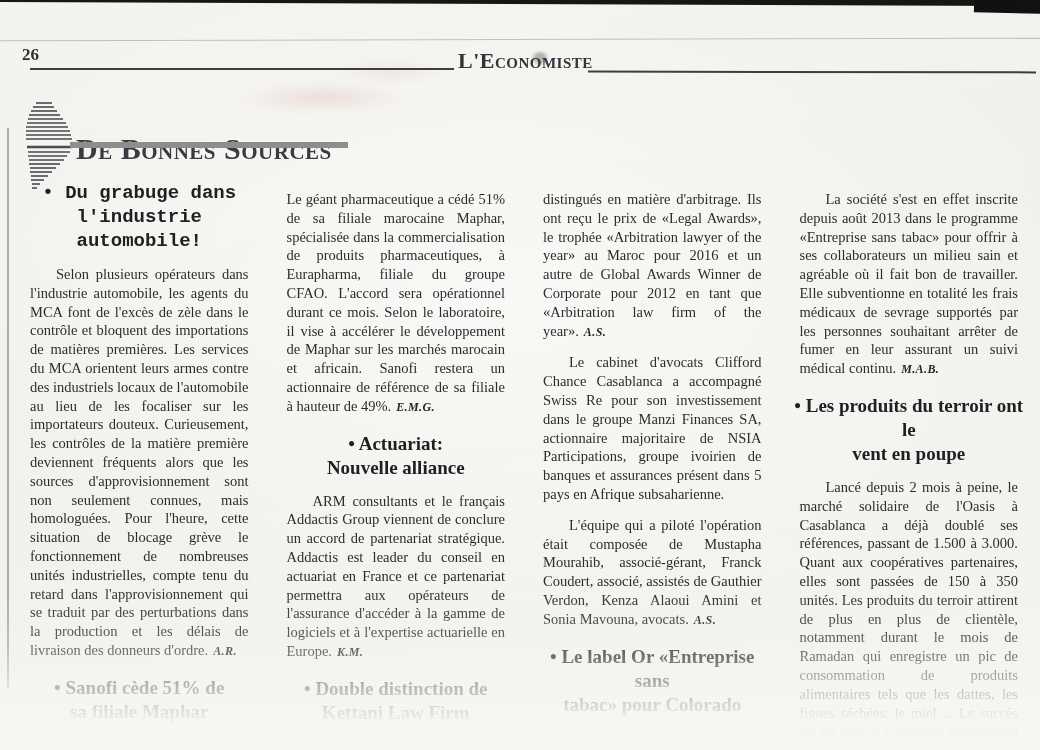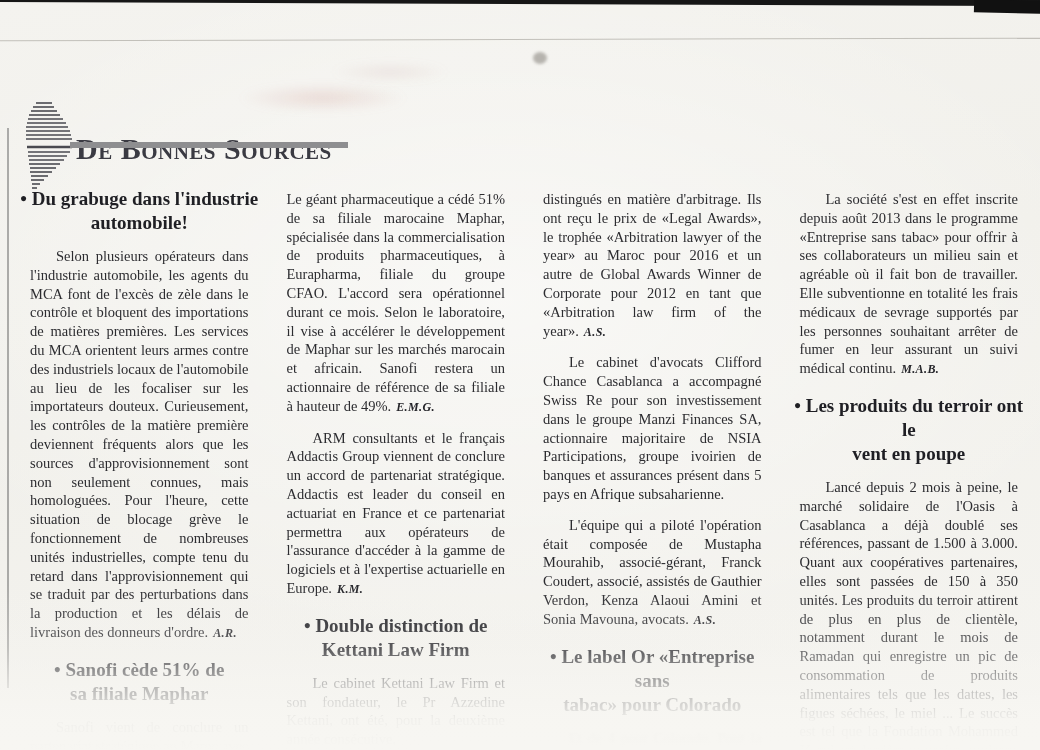--- a/index.html
+++ b/index.html
@@ -35,21 +35,21 @@
   .section-logo{position:absolute;left:0;top:2px;}
   .section-title{position:absolute;left:54px;top:-2px;white-space:nowrap;
     font-variant:small-caps;font-weight:bold;font-size:30px;letter-spacing:.5px;color:#3a3a42;margin-top:36px;}
   .section-underline{position:absolute;left:48px;top:44px;width:278px;height:6px;background:#8e8e90;}
   
   .content{position:absolute;left:18px;top:178px;width:1012px;
     display:grid;grid-template-columns:repeat(4,1fr);column-gap:14px;}
   .col{font-size:14.5px;line-height:18.8px;text-align:justify;hyphens:auto;-webkit-hyphens:auto;}
   .title{font-weight:bold;font-size:19px;line-height:24px;text-align:center;color:#1f1f24;
     margin:15px 0 9px 0;white-space:pre-line;text-align-last:center;}
-  .col .title:first-child{margin-top:9px;}
+  .col .title:first-child{margin-top:3px;font-family:Liberation Mono, monospace;}
   .para{margin:12px;font-family:Liberation Serif, serif;}
   .para.indent{text-indent:26px;}
   .sig{font-weight:bold;font-style:italic;font-size:12px;letter-spacing:.4px;margin-left:5px;color:#26262b;}
   .blurred{filter:blur(.6px);opacity:.85;}
   .blurred-more{filter:blur(1px);opacity:.7;}
   
   .bottom-fade{position:absolute;left:0;bottom:0;width:1040px;height:165px;pointer-events:none;
     background:linear-gradient(to bottom,
       rgba(245,244,240,0) 0%,
       rgba(245,244,240,.28) 38%,
@@ -63,20 +63,26 @@
 <div class="page">
 
   <div class="scan-top-bar"></div>
   <div class="scan-top-corner"></div>
   <div class="scan-rule-top"></div>
   <div class="scan-left-edge"></div>
   <div class="ghost-blob g1"></div>
   <div class="ghost-blob g2"></div>
   <div class="masthead-smudge"></div>
 
+  <div class="header">
+    <div class="page-number">26</div>
+    <div class="hrule left"></div>
+    <div class="masthead">L'Economiste</div>
+    <div class="hrule right"></div>
+  </div>
 
   <div class="section-banner">
     <svg class="section-logo" width="52" height="92" viewBox="0 0 52 92">
       <g stroke="#4a4a50" stroke-width="1.6">
         <line x1="14" y1="3" x2="30" y2="3"></line>
         <line x1="11" y1="7" x2="32" y2="7"></line>
         <line x1="9" y1="11" x2="35" y2="11"></line>
         <line x1="7" y1="15" x2="38" y2="15"></line>
         <line x1="6" y1="19" x2="41" y2="19"></line>
         <line x1="5" y1="23" x2="44" y2="23"></line>
@@ -107,20 +113,22 @@
       <h2 class="title">• Du grabuge dans l'industrie
 automobile!</h2>
       <p class="para indent"><span>Selon plusieurs opérateurs dans l'industrie automobile, les agents du MCA font de l'excès de zèle dans le contrôle et bloquent des importations de matières premières. Les services du MCA orientent leurs armes contre des industriels locaux de l'automobile au lieu de les focaliser sur les importateurs douteux. Curieusement, les contrôles de la matière première deviennent fréquents alors que les sources d'approvisionnement sont non seulement connues, mais homologuées. Pour l'heure, cette situation de blocage grève le fonctionnement de nombreuses unités industrielles, compte tenu du retard dans l'approvisionnement qui se traduit par des perturbations dans la production et les délais de livraison des donneurs d'ordre.</span><span class="sig">A.R.</span></p>
       <h2 class="title">• Sanofi cède 51% de
 sa filiale Maphar</h2>
       <p class="para indent blurred"><span>Sanofi vient de conclure un partenariat stratégique au Maroc avec Europharma, le spécialiste de la production et distribution de médicaments en Afrique</span></p>
     </div>
 
     <div class="col">
       <p class="para"><span>Le géant pharmaceutique a cédé 51% de sa filiale marocaine Maphar, spécialisée dans la commercialisation de produits pharmaceutiques, à Eurapharma, filiale du groupe CFAO. L'accord sera opérationnel durant ce mois. Selon le laboratoire, il vise à accélérer le développement de Maphar sur les marchés marocain et africain. Sanofi restera un actionnaire de référence de sa filiale à hauteur de 49%.</span><span class="sig">E.M.G.</span></p>
+      <h2 class="title">• Actuariat:
+Nouvelle alliance</h2>
       <p class="para indent"><span>ARM consultants et le français Addactis Group viennent de conclure un accord de partenariat stratégique. Addactis est leader du conseil en actuariat en France et ce partenariat permettra aux opérateurs de l'assurance d'accéder à la gamme de logiciels et à l'expertise actuarielle en Europe.</span><span class="sig">K.M.</span></p>
       <h2 class="title">• Double distinction de
 Kettani Law Firm</h2>
       <p class="para indent blurred"><span>Le cabinet Kettani Law Firm et son fondateur, le Pr Azzedine Kettani, ont été, pour la deuxième année consécutive,</span></p>
     </div>
 
     <div class="col">
       <p class="para"><span>distingués en matière d'arbitrage. Ils ont reçu le prix de «Legal Awards», le trophée «Arbitration lawyer of the year» au Maroc pour 2016 et un autre de Global Awards Winner de Corporate pour 2012 en tant que «Arbitration law firm of the year».</span><span class="sig">A.S.</span></p>
       <p class="para indent"><span>Le cabinet d'avocats Clifford Chance Casablanca a accompagné Swiss Re pour son investissement dans le groupe Manzi Finances SA, actionnaire majoritaire de NSIA Participations, groupe ivoirien de banques et assurances présent dans 5 pays en Afrique subsaharienne.</span></p>
       <p class="para indent"><span>L'équipe qui a piloté l'opération était composée de Mustapha Mourahib, associé-gérant, Franck Coudert, associé, assistés de Gauthier Verdon, Kenza Alaoui Amini et Sonia Mavouna, avocats.</span><span class="sig">A.S.</span></p>

